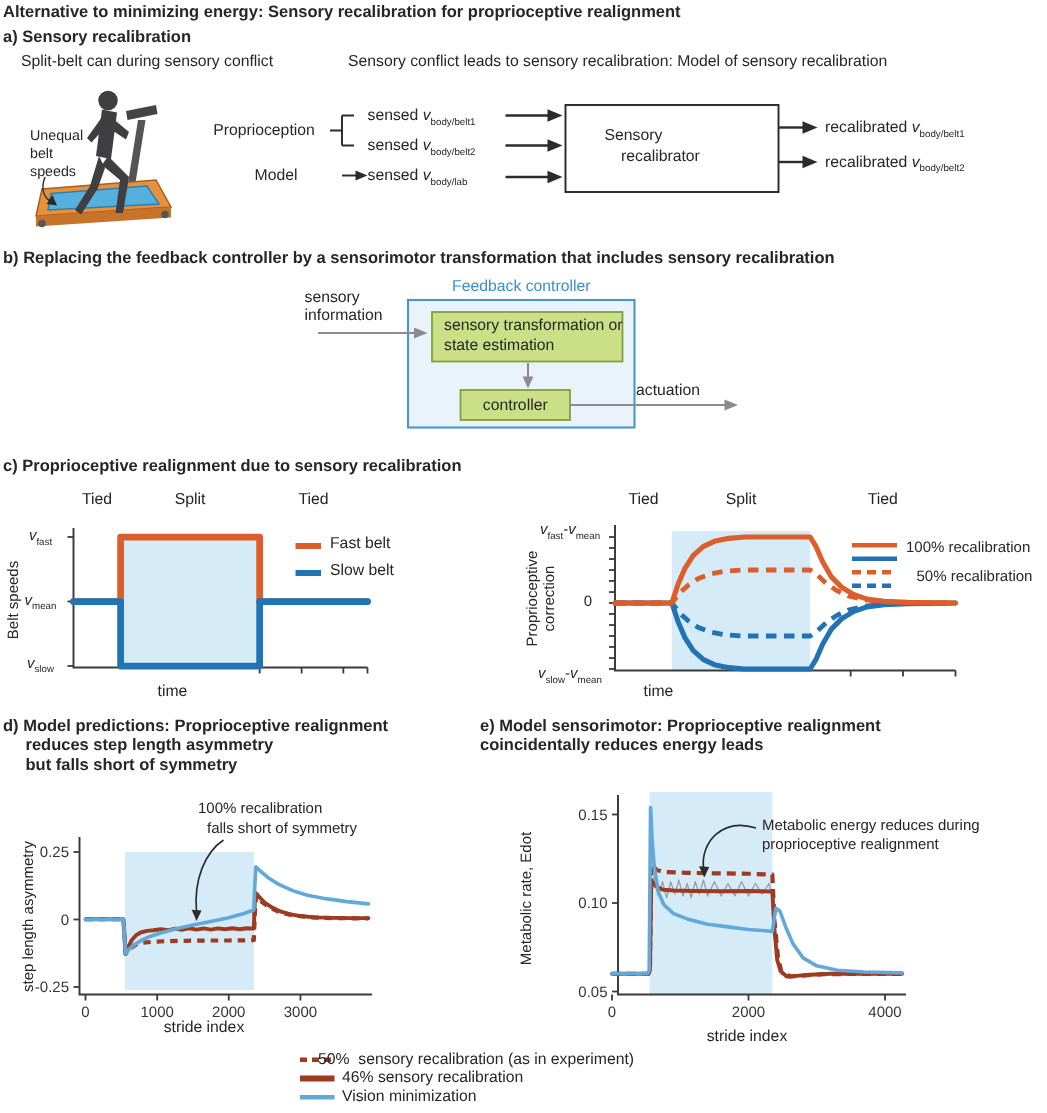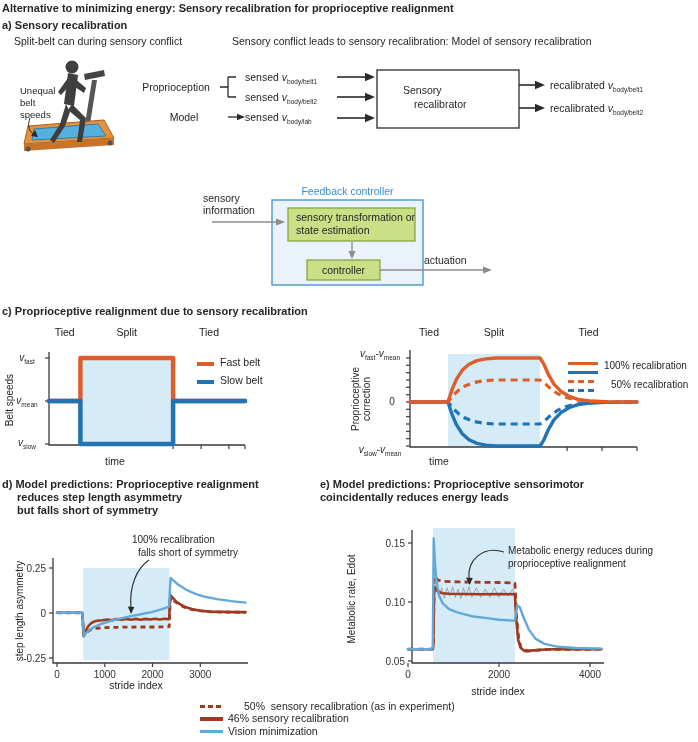--- a/index.html
+++ b/index.html
@@ -215,20 +215,21 @@
   <div class="abs t105" style="left:403px;top:84px">Sensory</div>
   <div class="abs t105" style="left:414px;top:98px">recalibrator</div>
 
   <div class="abs t105" style="left:550px;top:79px">
     <span>recalibrated</span> <span class="it">v</span><sub>body/belt1</sub>
   </div>
   <div class="abs t105" style="left:550px;top:102px">
     <span>recalibrated</span> <span class="it">v</span><sub>body/belt2</sub>
   </div>
 
+  <div class="abs h" style="left:2px;top:166px">b) Replacing the feedback controller by a sensorimotor transformation that includes sensory recalibration</div>
   <div class="abs t105" style="left:203px;top:192px">sensory</div>
   <div class="abs t105" style="left:203px;top:204px">information</div>
   <div class="abs t105 center blue-label" style="left:272px;top:185px;width:151px">Feedback controller</div>
   <div class="abs t105" style="left:296px;top:211px">sensory transformation or</div>
   <div class="abs t105" style="left:296px;top:224px">state estimation</div>
   <div class="abs t105 center" style="left:307px;top:264px;width:73px">controller</div>
   <div class="abs t105" style="left:424px;top:254px">actuation</div>
 
   <div class="abs h" style="left:2px;top:305px">c) Proprioceptive realignment due to sensory recalibration</div>
 
@@ -262,27 +263,27 @@
   <div class="abs t10" style="left:611px;top:379px">50% recalibration</div>
 
   <div class="abs h" style="left:2px;top:478px">d) Model predictions: Proprioceptive realignment</div>
   <div class="abs h" style="left:17px;top:491px">reduces step length asymmetry</div>
   <div class="abs h" style="left:17px;top:504px">but falls short of symmetry</div>
   <div class="abs t10" style="left:132px;top:534px">100% recalibration</div>
   <div class="abs t10" style="left:138px;top:547px">falls short of symmetry</div>
   <div class="abs t10 center rot" style="left:-40px;top:605px;width:120px">step length asymmetry</div>
   <div class="abs t105 center" style="left:100px;top:679px;width:72px">stride index</div>
 
-  <div class="abs h" style="left:320px;top:478px">e) Model predictions: Proprioceptive sensorimotor</div>
+  <div class="abs h" style="left:320px;top:478px">e) Model sensorimotor: Proprioceptive realignment</div>
   <div class="abs h" style="left:320px;top:491px">coincidentally reduces energy leads</div>
   <div class="abs t10" style="left:508px;top:545px">Metabolic energy reduces during</div>
   <div class="abs t10" style="left:508px;top:558px">proprioceptive realignment</div>
   <div class="abs t10 center rot" style="left:292px;top:593px;width:120px">Metabolic rate, Edot</div>
   <div class="abs t105 center" style="left:460px;top:685px;width:76px">stride index</div>
 
   <div class="sw" style="left:200px;top:705px;width:23px;height:3px;background:repeating-linear-gradient(90deg,var(--dark-red) 0 5px,transparent 5px 8px)"></div>
-  <div class="abs t105 pre" style="left:244px;top:700px">50%  sensory recalibration (as in experiment)</div>
+  <div class="abs t105 pre" style="left:212px;top:700px">50%  sensory recalibration (as in experiment)</div>
   <div class="sw" style="left:200px;top:717px;width:23px;height:4px;background:var(--dark-red)"></div>
   <div class="abs t105 pre" style="left:228px;top:712px">46% sensory recalibration</div>
   <div class="sw" style="left:200px;top:730px;width:23px;height:3px;background:var(--light-blue)"></div>
   <div class="abs t105 pre" style="left:228px;top:725px">Vision minimization</div>
 
 </div>
 
 </body></html>

